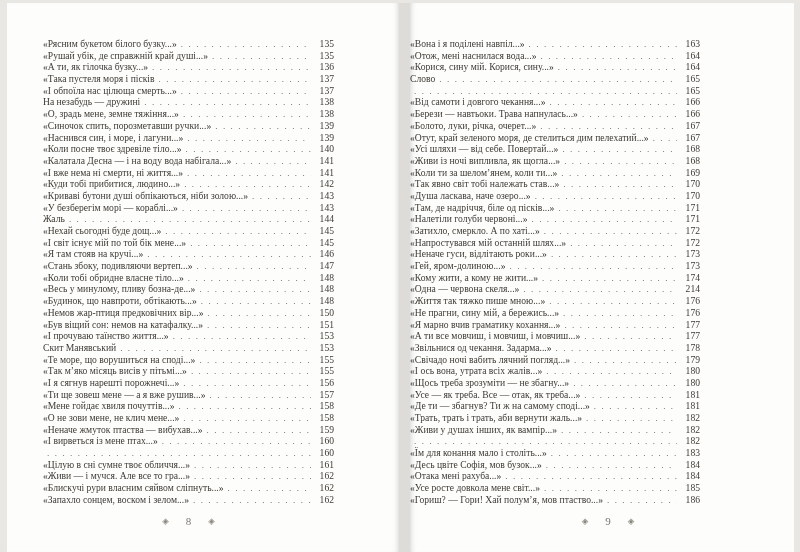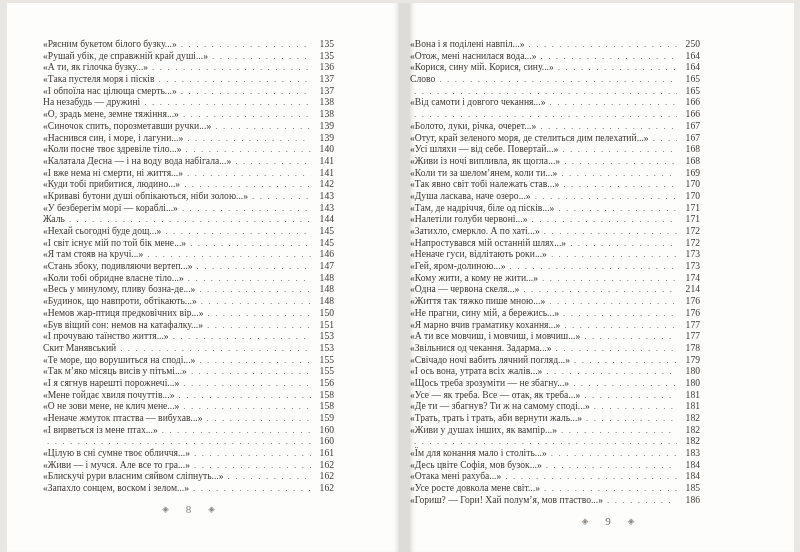--- a/index.html
+++ b/index.html
@@ -207,20 +207,25 @@
           <span class="leader"></span>
           <span class="pagenum">155</span>
         </div>
 
         <div class="row">
           <span class="title">«І я сягнув нарешті порожнечі...»</span>
           <span class="leader"></span>
           <span class="pagenum">156</span>
         </div>
 
+        <div class="row">
+          <span class="title">«Ти ще зовеш мене — а я вже рушив...»</span>
+          <span class="leader"></span>
+          <span class="pagenum">157</span>
+        </div>
 
         <div class="row">
           <span class="title">«Мене гойдає хвиля почуттів...»</span>
           <span class="leader"></span>
           <span class="pagenum">158</span>
         </div>
 
         <div class="row">
           <span class="title">«О не зови мене, не клич мене...»</span>
           <span class="leader"></span>
@@ -276,21 +281,21 @@
   </div>
 
   <div class="gutter"></div>
 
   <div class="page page-right">
     <div class="toc">
 
         <div class="row">
           <span class="title">«Вона і я поділені навпіл...»</span>
           <span class="leader"></span>
-          <span class="pagenum">250</span>
+          <span class="pagenum">163</span>
         </div>
 
         <div class="row">
           <span class="title">«Отож, мені наснилася вода...»</span>
           <span class="leader"></span>
           <span class="pagenum">164</span>
         </div>
 
         <div class="row">
           <span class="title">«Корися, сину мій. Корися, сину...»</span>
@@ -309,20 +314,21 @@
           <span class="pagenum">165</span>
         </div>
 
         <div class="row">
           <span class="title">«Від самоти і довгого чекання...»</span>
           <span class="leader"></span>
           <span class="pagenum">166</span>
         </div>
 
         <div class="row">
+          <span class="title">«Берези — навтьоки. Трава напнулась...»</span>
           <span class="leader"></span>
           <span class="pagenum">166</span>
         </div>
 
         <div class="row">
           <span class="title">«Болото, луки, річка, очерет...»</span>
           <span class="leader"></span>
           <span class="pagenum">167</span>
         </div>
 

